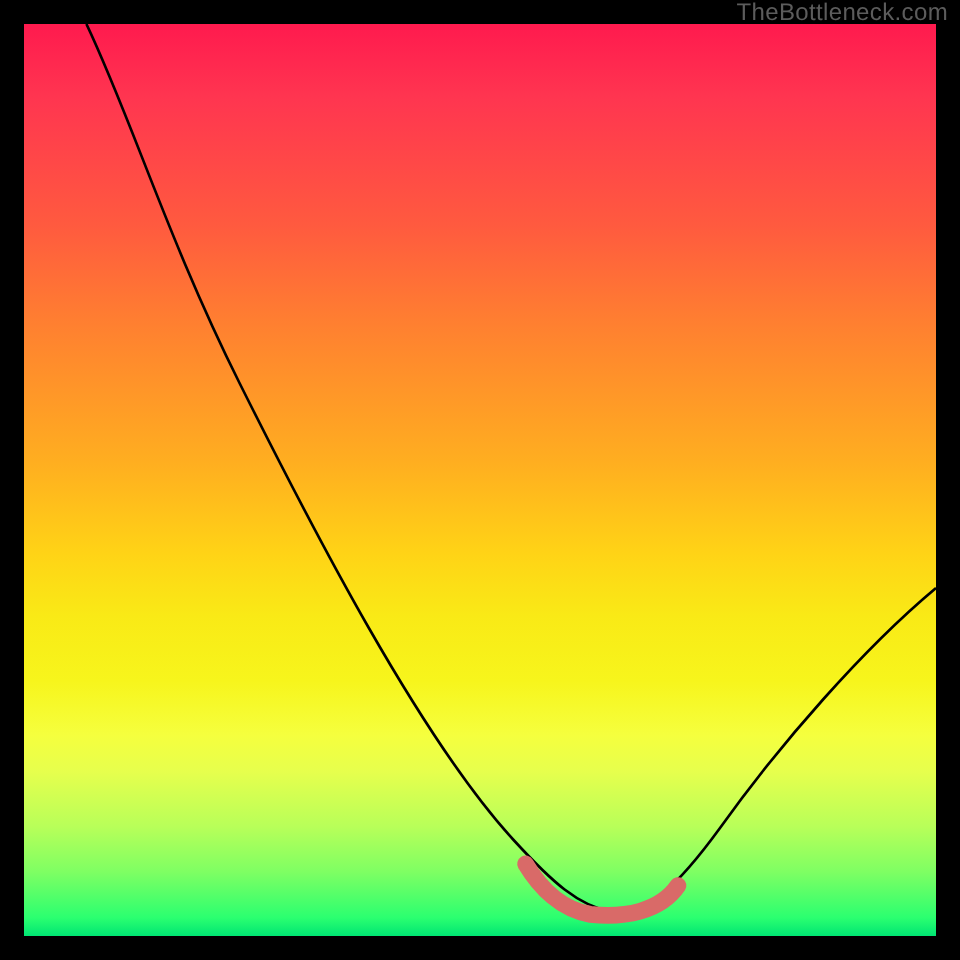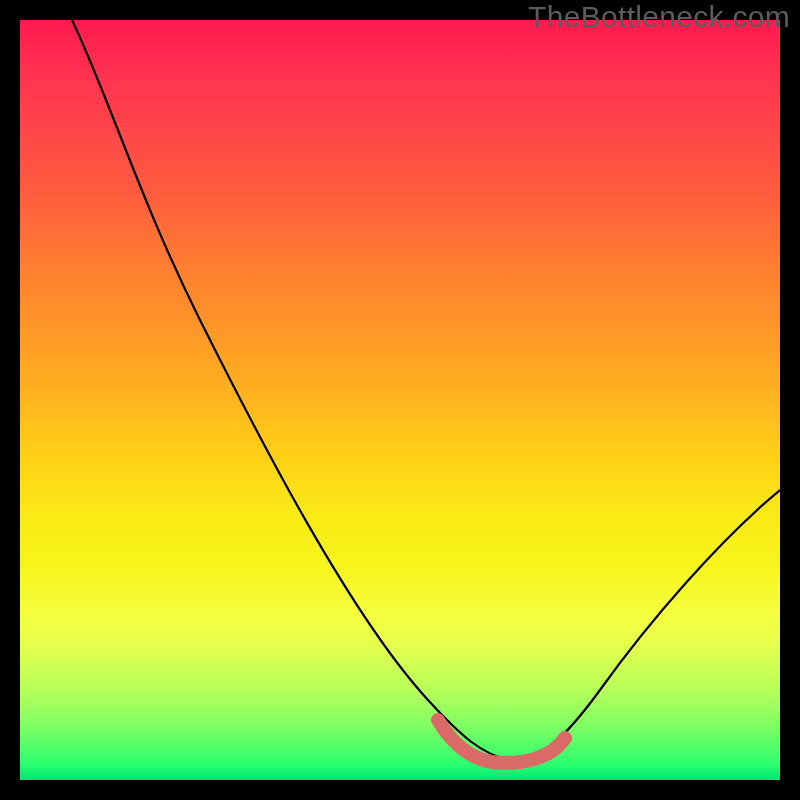--- a/index.html
+++ b/index.html
@@ -45,21 +45,21 @@
     left: 0;
     top: 0;
     width: 760px;
     height: 760px;
   }
   .watermark {
     position: absolute;
     top: 0;
     right: 10px;
     color: #5c5c5c;
-    font-size: 30px;
+    font-size: 20px;
     font-weight: 500;
     letter-spacing: 0.3px;
   }
 </style>
 </head>
 <body>
 
 <div class="wrapper">
 
   <div class="plot-area">

